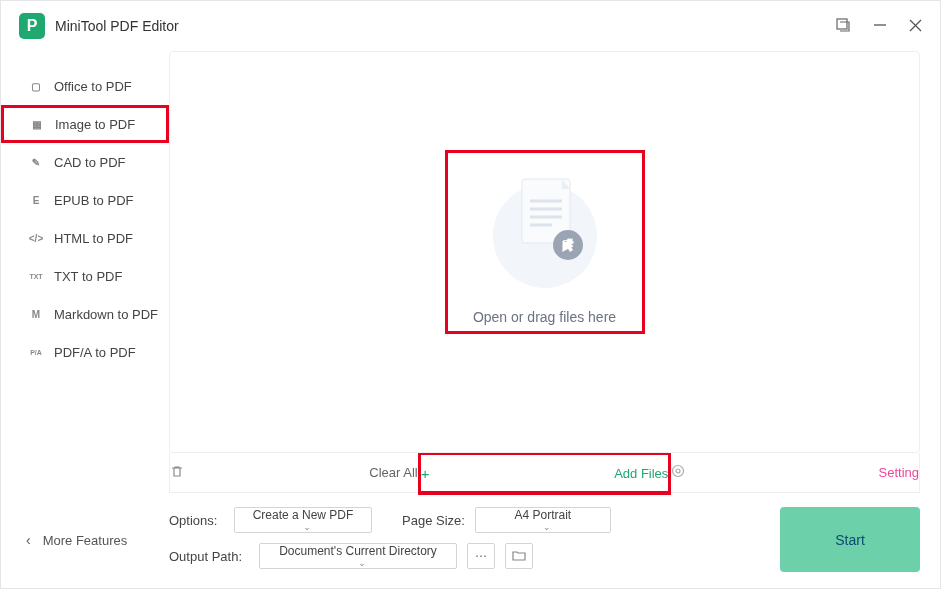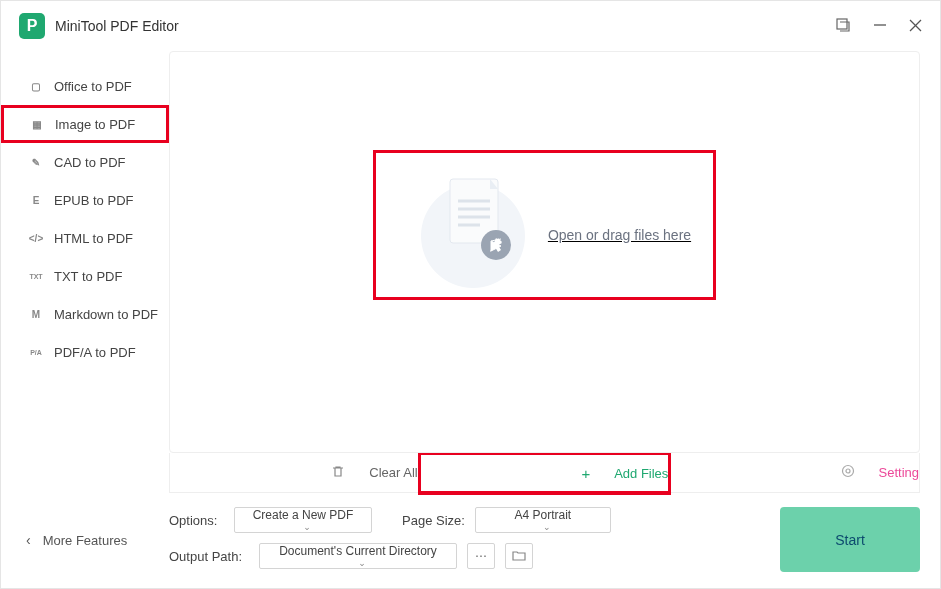--- a/index.html
+++ b/index.html
@@ -17,26 +17,26 @@
     .sidebar-item { display: flex; align-items: center; height: 38px; padding-left: 25px; font-size: 13px; color: #444; cursor: pointer; border: 2px solid transparent; }
     .sidebar-item .ic { width: 16px; height: 14px; margin-right: 10px; font-size: 10px; color: #888; display: flex; align-items: center; justify-content: center; font-weight: bold; }
     .sidebar-item.highlighted { border: 3px solid #e8001f; }
     .more-features { margin-top: auto; margin-bottom: 40px; display: flex; align-items: center; padding-left: 25px; font-size: 13px; color: #555; cursor: pointer; }
     .more-features .chev { margin-right: 12px; font-size: 14px; }
     
     .content { flex: 1; display: flex; flex-direction: column; padding-right: 20px; }
     
     .dropzone-wrapper { border: 1px solid #eee; border-radius: 4px; flex: 1; display: flex; align-items: center; justify-content: center; margin-bottom: 0; position: relative; }
     .drop-highlight { border: 3px solid #e8001f; padding: 8px 22px 6px; position: absolute; top: 98px; }
-    .drop-illustration { display: flex; flex-direction: row; align-items: center; text-decoration: underline; }
+    .drop-illustration { display: flex; flex-direction: column; align-items: center; }
     .doc-svg { width: 150px; height: 130px; }
     .drop-text { margin-top: 18px; font-size: 14px; color: #6b7280; }
     
     .actionbar { border: 1px solid #eee; border-top: none; height: 40px; display: flex; }
-    .action { flex: 1; display: flex; align-items: center; justify-content: flex-end; font-size: 13px; color: #666; cursor: pointer; gap: 24px; }
+    .action { flex: 1; display: flex; align-items: center; justify-content: space-between; font-size: 13px; color: #666; cursor: pointer; gap: 10px; }
     .action.center { color: #1fa870; border: 3px solid #e8001f; border-bottom-width: 4px; height: 43px; margin-top: -1px; }
     .action .aic { font-size: 13px; }
     
     .bottombar { padding: 14px 0 16px; display: flex; gap: 20px; align-items: flex-start; }
     .opts { flex: 1; display: flex; flex-direction: column; gap: 10px; }
     .optrow { display: flex; align-items: center; gap: 10px; }
     .optlabel { font-size: 13px; color: #444; min-width: 55px; }
     .optlabel.wide { min-width: 80px; }
     .select { border: 1px solid #d4d4d4; height: 26px; padding: 0 8px; font-size: 12px; color: #444; background: #fff; display: flex; align-items: center; justify-content: space-between; border-radius: 2px; cursor: pointer; flex-direction: column; }
     .select .arr { font-size: 9px; color: #888; margin-left: 8px; }

